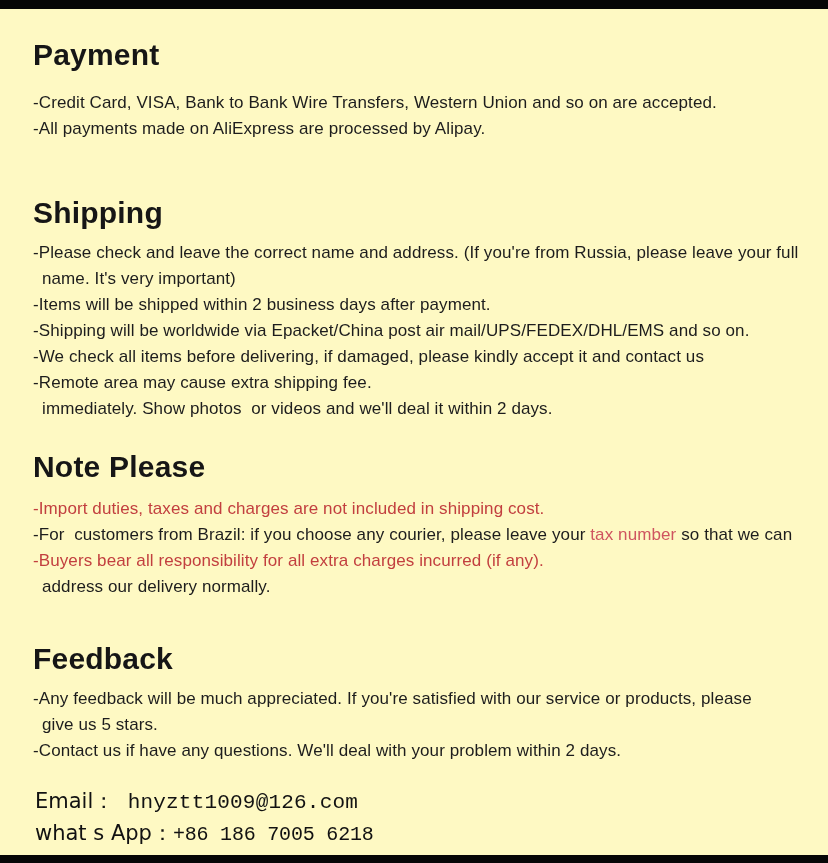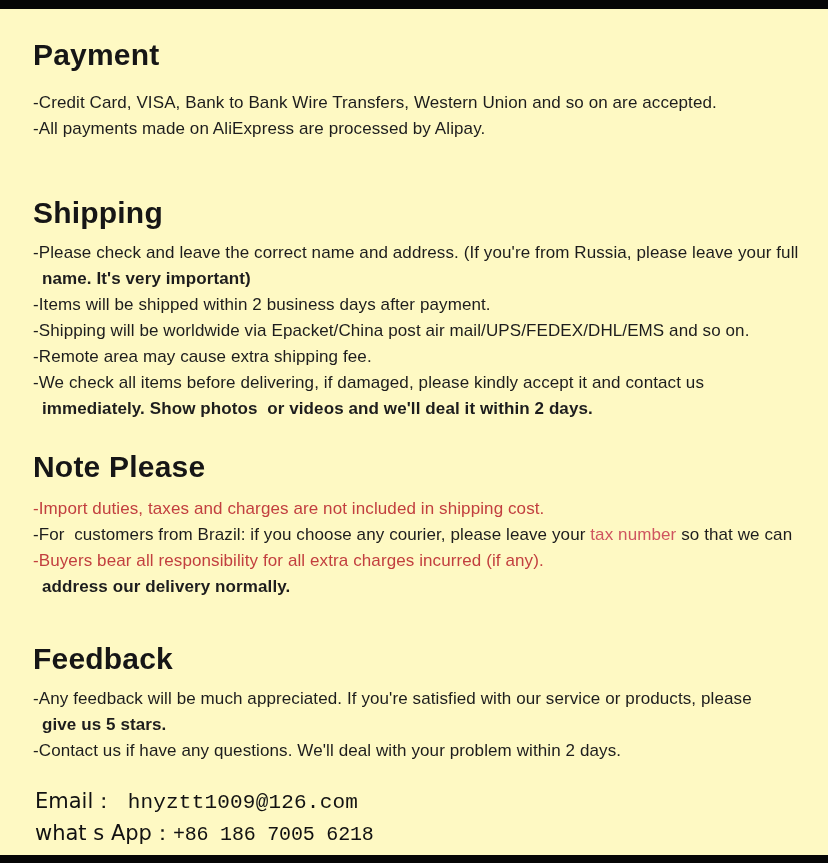--- a/index.html
+++ b/index.html
@@ -35,21 +35,21 @@
   .sec-shipping h2 { margin-top: 52px; margin-bottom: 8px; }
   .sec-note h2 { margin-top: 26px; margin-bottom: 10px; }
   .sec-feedback h2 { margin-top: 40px; margin-bottom: 8px; }
   .line {
     font-size: 17px;
     line-height: 26px;
     color: #1d1d1d;
     white-space: pre;
     letter-spacing: 0.1px;
   }
-  .line.indent { padding-left: 9px; font-weight: bold; }
+  .line.indent { padding-left: 9px; }
   .line.red { color: #c23f3f; }
   .hl-red { color: #cf5560; }
   .contact {
     margin-top: 22px;
     padding-left: 2px;
   }
   .contact-line {
     font-family: "DejaVu Sans", sans-serif;
     font-size: 21px;
     line-height: 31px;
@@ -72,22 +72,22 @@
       <div class="line">-Credit Card, VISA, Bank to Bank Wire Transfers, Western Union and so on are accepted.</div>
       <div class="line">-All payments made on AliExpress are processed by Alipay.</div>
     </section>
 
     <section class="sec-shipping">
       <h2 class="section-title">Shipping</h2>
       <div class="line">-Please check and leave the correct name and address. (If you're from Russia, please leave your full</div>
       <div class="line indent">name. It's very important)</div>
       <div class="line">-Items will be shipped within 2 business days after payment.</div>
       <div class="line">-Shipping will be worldwide via Epacket/China post air mail/UPS/FEDEX/DHL/EMS and so on.</div>
+      <div class="line">-We check all items before delivering, if damaged, please kindly accept it and contact us</div>
       <div class="line">-Remote area may cause extra shipping fee.</div>
-      <div class="line">-We check all items before delivering, if damaged, please kindly accept it and contact us</div>
       <div class="line indent">immediately. Show photos  or videos and we'll deal it within 2 days.</div>
     </section>
 
     <section class="sec-note">
       <h2 class="section-title">Note Please</h2>
       <div class="line red">-Import duties, taxes and charges are not included in shipping cost.</div>
       <div class="line"><span>-For  customers from Brazil: if you choose any courier, please leave your </span><span class="hl-red">tax number</span><span> so that we can</span></div>
       <div class="line red">-Buyers bear all responsibility for all extra charges incurred (if any).</div>
       <div class="line indent">address our delivery normally.</div>
     </section>

